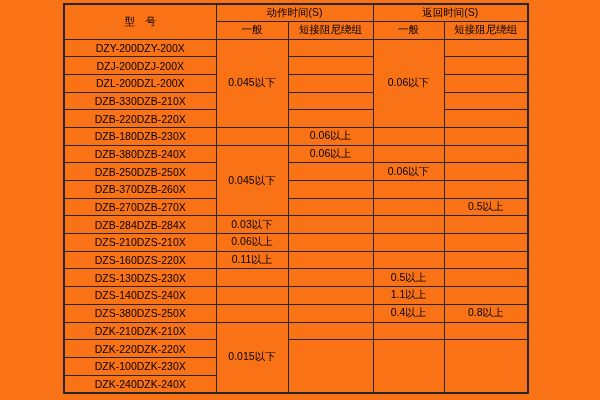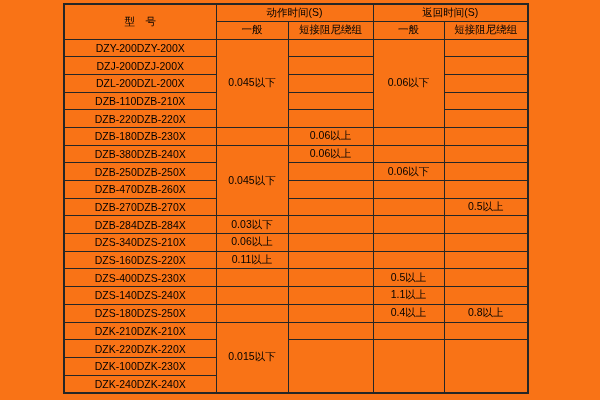--- a/index.html
+++ b/index.html
@@ -97,21 +97,21 @@
               <span>DZL-200</span>
               <span>DZL-200X</span>
             </div>
           </td>
           <td></td>
           <td></td>
         </tr>
         <tr>
           <td class="model">
             <div class="model-pair">
-              <span>DZB-110</span>
+              <span>DZB-330</span>
               <span>DZB-210X</span>
             </div>
           </td>
           <td></td>
           <td></td>
         </tr>
         <tr>
           <td class="model">
             <div class="model-pair">
               <span>DZB-220</span>
@@ -152,21 +152,21 @@
               <span>DZB-250X</span>
             </div>
           </td>
           <td></td>
           <td>0.06以下</td>
           <td></td>
         </tr>
         <tr>
           <td class="model">
             <div class="model-pair">
-              <span>DZB-470</span>
+              <span>DZB-370</span>
               <span>DZB-260X</span>
             </div>
           </td>
           <td></td>
           <td></td>
           <td></td>
         </tr>
         <tr>
           <td class="model">
             <div class="model-pair">
@@ -186,21 +186,21 @@
             </div>
           </td>
           <td>0.03以下</td>
           <td></td>
           <td></td>
           <td></td>
         </tr>
         <tr>
           <td class="model">
             <div class="model-pair">
-              <span>DZS-340</span>
+              <span>DZS-210</span>
               <span>DZS-210X</span>
             </div>
           </td>
           <td>0.06以上</td>
           <td></td>
           <td></td>
           <td></td>
         </tr>
         <tr>
           <td class="model">
@@ -210,21 +210,21 @@
             </div>
           </td>
           <td>0.11以上</td>
           <td></td>
           <td></td>
           <td></td>
         </tr>
         <tr>
           <td class="model">
             <div class="model-pair">
-              <span>DZS-400</span>
+              <span>DZS-130</span>
               <span>DZS-230X</span>
             </div>
           </td>
           <td></td>
           <td></td>
           <td>0.5以上</td>
           <td></td>
         </tr>
         <tr>
           <td class="model">
@@ -234,21 +234,21 @@
             </div>
           </td>
           <td></td>
           <td></td>
           <td>1.1以上</td>
           <td></td>
         </tr>
         <tr>
           <td class="model">
             <div class="model-pair">
-              <span>DZS-180</span>
+              <span>DZS-380</span>
               <span>DZS-250X</span>
             </div>
           </td>
           <td></td>
           <td></td>
           <td>0.4以上</td>
           <td>0.8以上</td>
         </tr>
         <tr>
           <td class="model">

